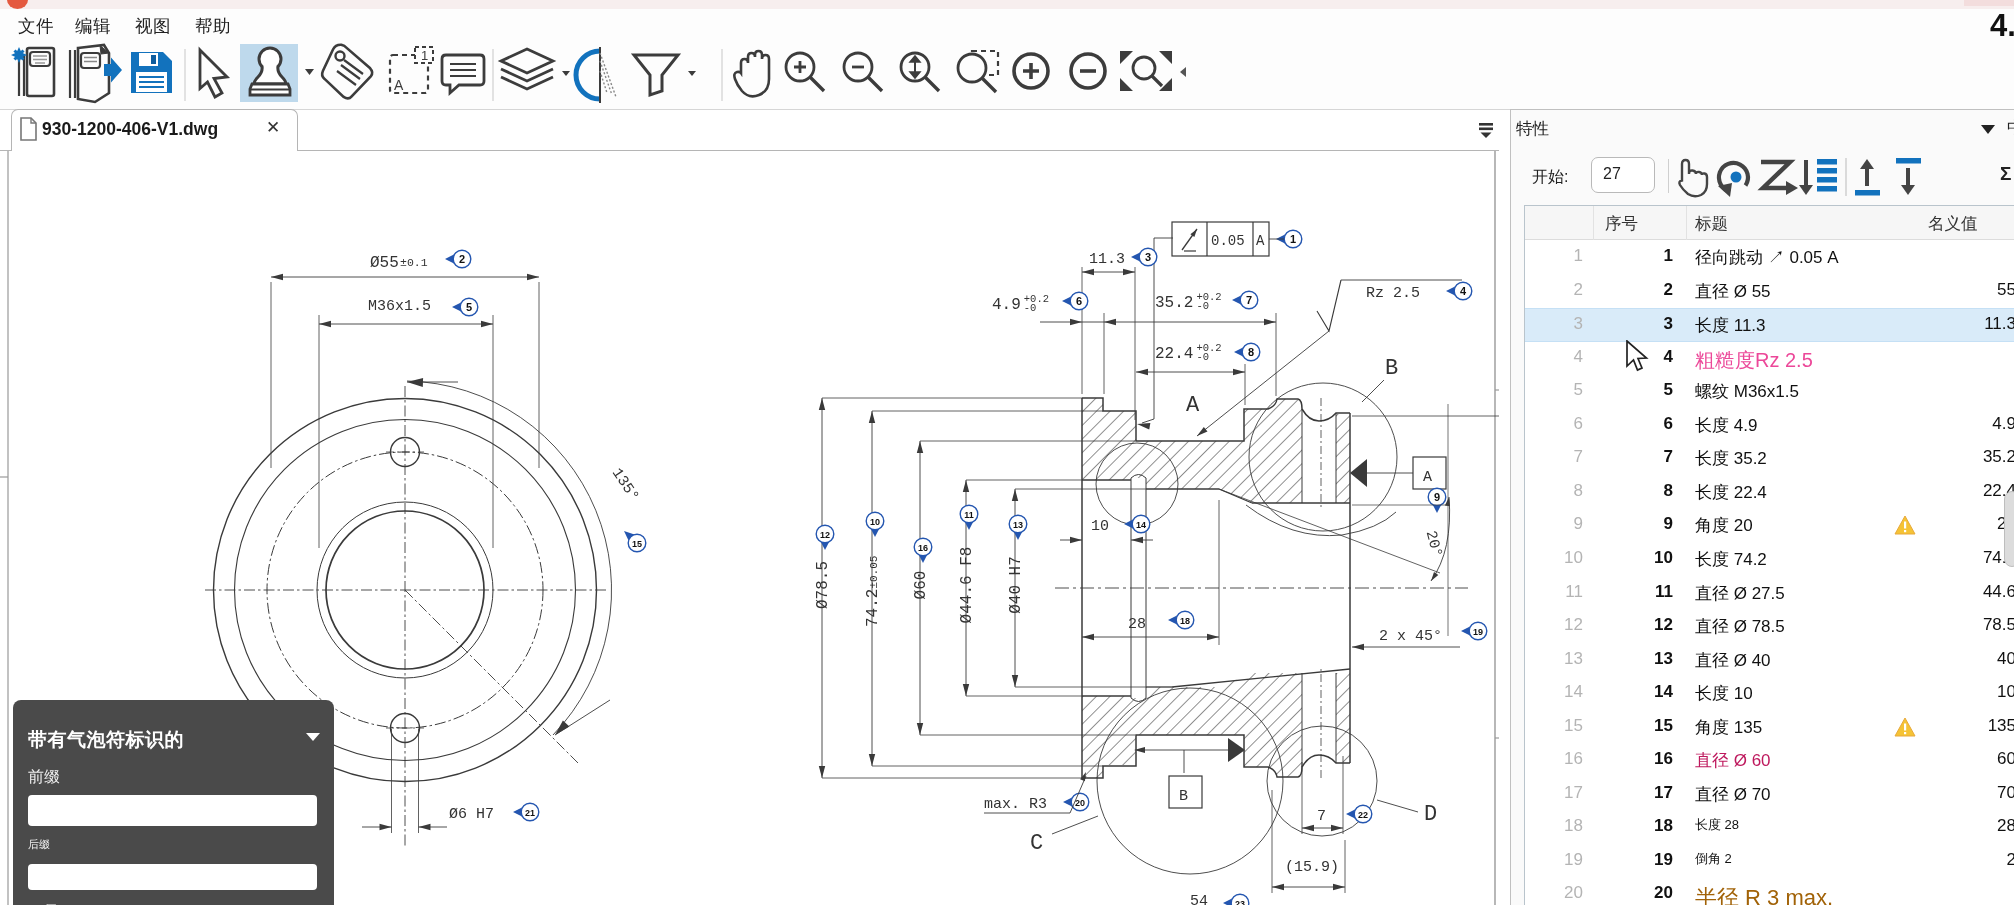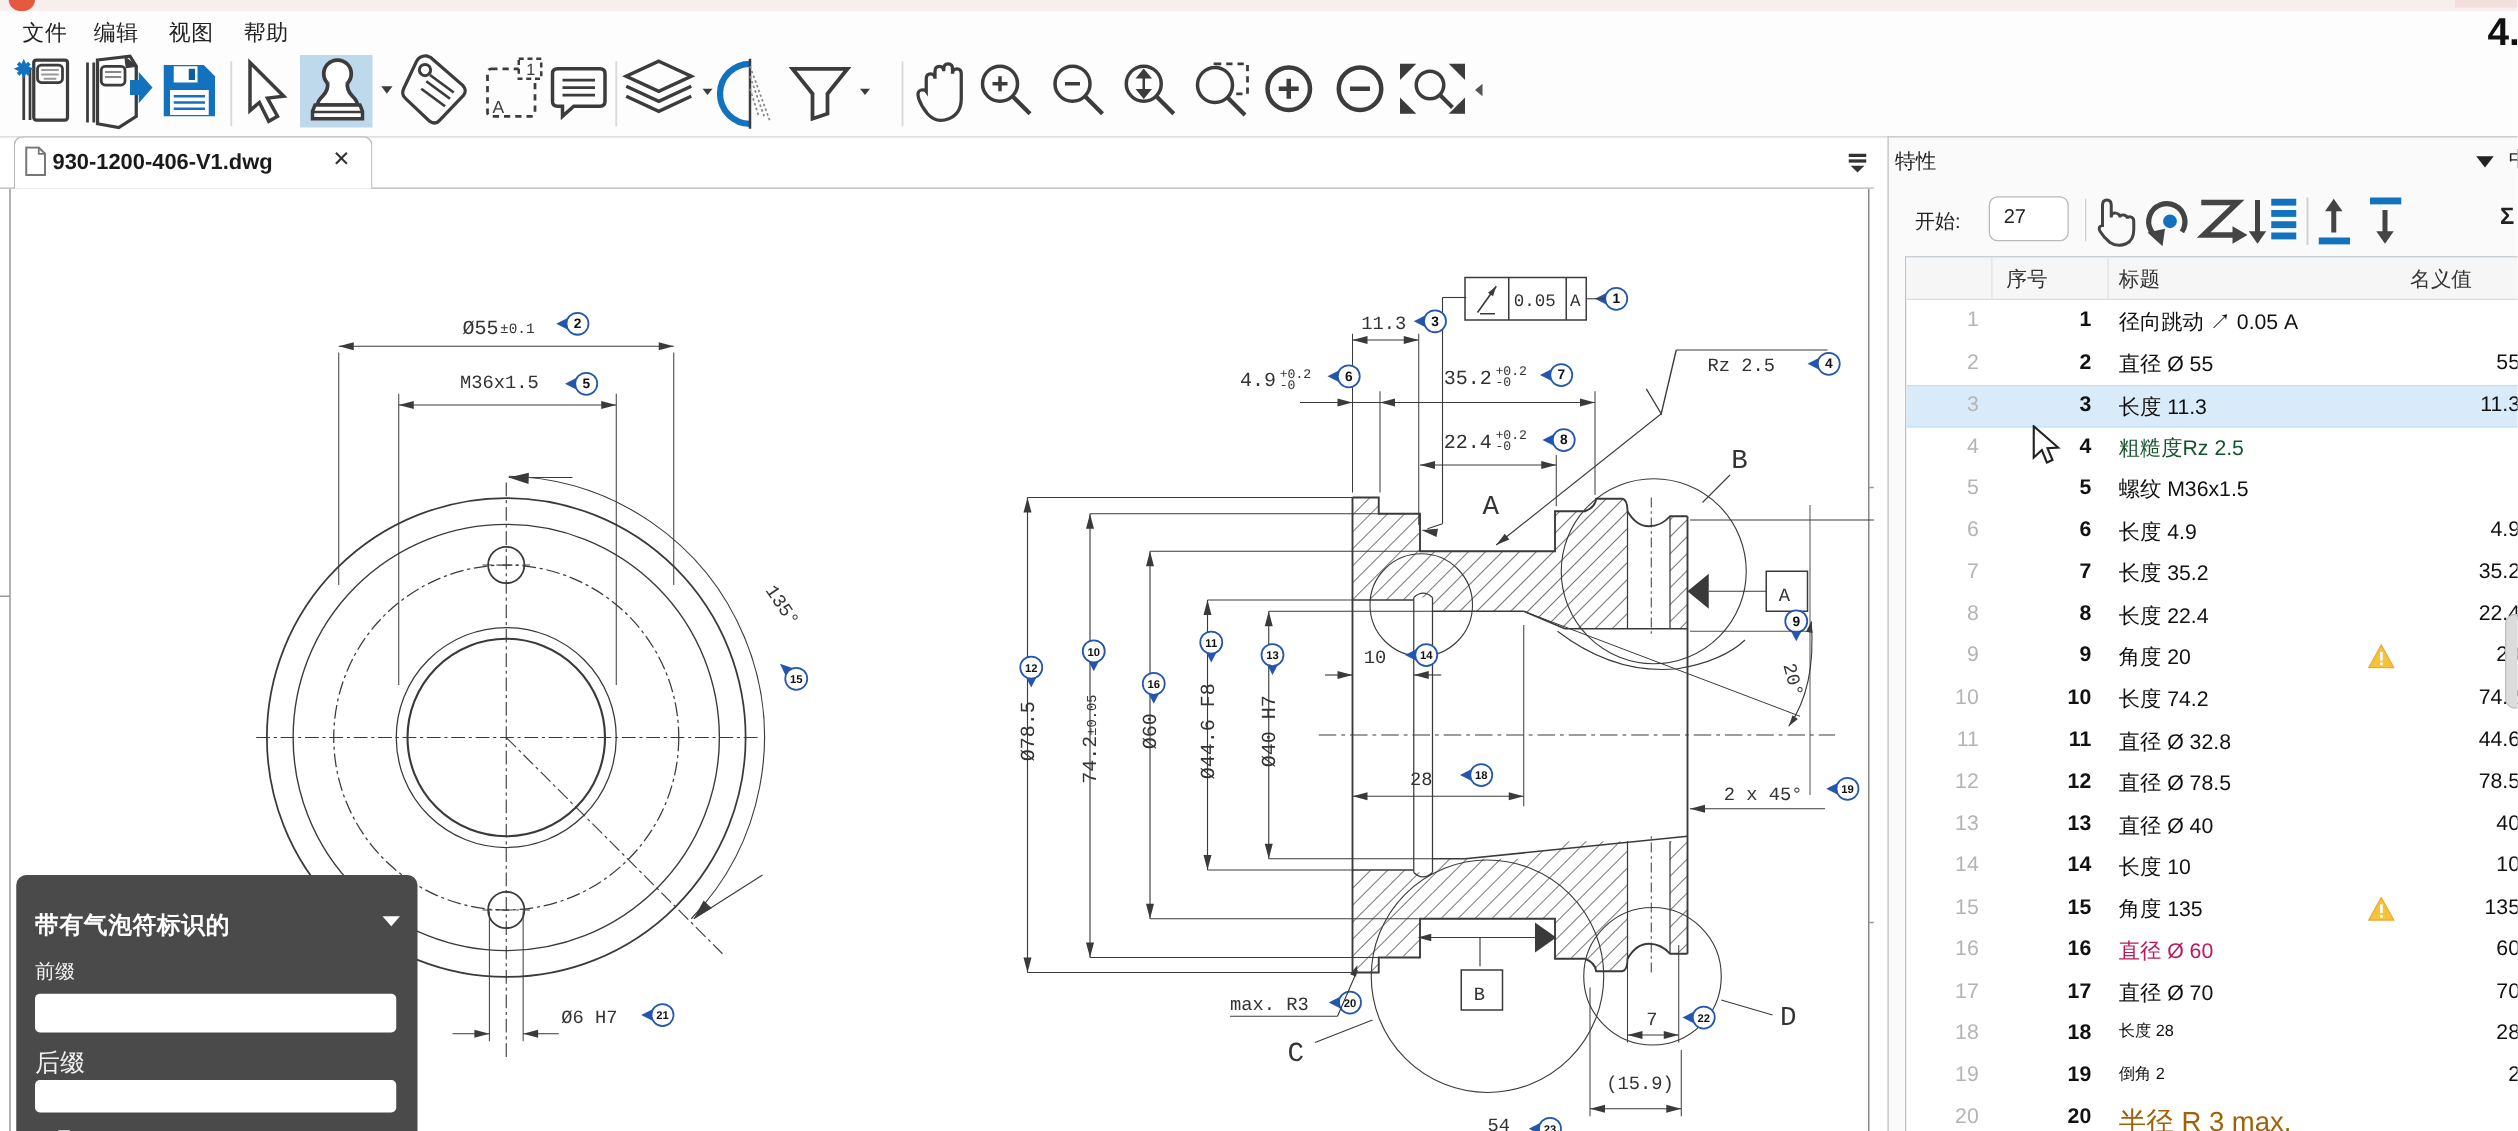--- a/index.html
+++ b/index.html
@@ -527,21 +527,21 @@
           </div>
         <div class="abs" style="left:0;top:67px;width:491px;height:34px;background:#d9ebf9;border-top:1px solid #c5e0f5;border-bottom:1px solid #c5e0f5;">
             <div class="abs" style="left:0;top:5px;width:58px;text-align:right;font-size:17px;color:#b4b4b4;">3</div>
             <div class="abs" style="left:96px;top:5px;width:52px;text-align:right;font-size:17px;font-weight:bold;color:#111;">3</div>
             <div class="abs" style="left:170px;top:5px;font-size:17px;color:#111;white-space:nowrap;">长度 11.3</div>
             <div class="abs" style="left:374px;top:5px;width:117px;text-align:right;font-size:17px;color:#111;">11.3</div>
           </div>
         <div class="abs" style="left:0;top:101px;width:491px;height:33px;">
             <div class="abs" style="left:0;top:5px;width:58px;text-align:right;font-size:17px;color:#b4b4b4;">4</div>
             <div class="abs" style="left:96px;top:5px;width:52px;text-align:right;font-size:17px;font-weight:bold;color:#111;">4</div>
-            <div class="abs" style="left:170px;top:5px;font-size:17px;color:#14532d;white-space:nowrap;">粗糙度Rz 2.5</div>
+            <div class="abs" style="left:170px;top:5px;font-size:20px;color:#ec4899;white-space:nowrap;">粗糙度Rz 2.5</div>
             <div class="abs" style="left:374px;top:5px;width:117px;text-align:right;font-size:17px;color:#111;"></div>
           </div>
         <div class="abs" style="left:0;top:134px;width:491px;height:34px;">
             <div class="abs" style="left:0;top:5px;width:58px;text-align:right;font-size:17px;color:#b4b4b4;">5</div>
             <div class="abs" style="left:96px;top:5px;width:52px;text-align:right;font-size:17px;font-weight:bold;color:#111;">5</div>
             <div class="abs" style="left:170px;top:5px;font-size:17px;color:#111;white-space:nowrap;">螺纹 M36x1.5</div>
             <div class="abs" style="left:374px;top:5px;width:117px;text-align:right;font-size:17px;color:#111;"></div>
           </div>
         <div class="abs" style="left:0;top:168px;width:491px;height:33px;">
             <div class="abs" style="left:0;top:5px;width:58px;text-align:right;font-size:17px;color:#b4b4b4;">6</div>
@@ -574,21 +574,21 @@
           </div>
         <div class="abs" style="left:0;top:302px;width:491px;height:34px;">
             <div class="abs" style="left:0;top:5px;width:58px;text-align:right;font-size:17px;color:#b4b4b4;">10</div>
             <div class="abs" style="left:96px;top:5px;width:52px;text-align:right;font-size:17px;font-weight:bold;color:#111;">10</div>
             <div class="abs" style="left:170px;top:5px;font-size:17px;color:#111;white-space:nowrap;">长度 74.2</div>
             <div class="abs" style="left:374px;top:5px;width:117px;text-align:right;font-size:17px;color:#111;">74.2</div>
           </div>
         <div class="abs" style="left:0;top:336px;width:491px;height:33px;">
             <div class="abs" style="left:0;top:5px;width:58px;text-align:right;font-size:17px;color:#b4b4b4;">11</div>
             <div class="abs" style="left:96px;top:5px;width:52px;text-align:right;font-size:17px;font-weight:bold;color:#111;">11</div>
-            <div class="abs" style="left:170px;top:5px;font-size:17px;color:#111;white-space:nowrap;">直径 Ø 32.8</div>
+            <div class="abs" style="left:170px;top:5px;font-size:17px;color:#111;white-space:nowrap;">直径 Ø 27.5</div>
             <div class="abs" style="left:374px;top:5px;width:117px;text-align:right;font-size:17px;color:#111;">44.6</div>
           </div>
         <div class="abs" style="left:0;top:369px;width:491px;height:34px;">
             <div class="abs" style="left:0;top:5px;width:58px;text-align:right;font-size:17px;color:#b4b4b4;">12</div>
             <div class="abs" style="left:96px;top:5px;width:52px;text-align:right;font-size:17px;font-weight:bold;color:#111;">12</div>
             <div class="abs" style="left:170px;top:5px;font-size:17px;color:#111;white-space:nowrap;">直径 Ø 78.5</div>
             <div class="abs" style="left:374px;top:5px;width:117px;text-align:right;font-size:17px;color:#111;">78.5</div>
           </div>
         <div class="abs" style="left:0;top:403px;width:491px;height:33px;">
             <div class="abs" style="left:0;top:5px;width:58px;text-align:right;font-size:17px;color:#b4b4b4;">13</div>
@@ -650,19 +650,19 @@
     <svg class="abs" style="left:114px;top:230px" width="26" height="34" viewBox="0 0 26 34">
       <path d="M2 1 L2 26 L8.5 20 L12.5 30 L17 28 L13 18.5 L21.5 18 Z" fill="#fff" stroke="#222" stroke-width="1.7"></path>
     </svg>
   </div>
 
   <div class="abs" id="popup" style="left:13px;top:700px;width:321px;height:215px;background:#4a4a4a;border-radius:8px 8px 0 0;">
     <div class="abs" style="left:15px;top:27px;font-size:19px;font-weight:bold;color:#fff;letter-spacing:0.5px;">带有气泡符标识的</div>
     <div class="abs" style="left:293px;top:33px;width:0;height:0;border-left:7px solid transparent;border-right:7px solid transparent;border-top:8px solid #fff;"></div>
     <div class="abs" style="left:15px;top:67px;font-size:16px;color:#f0f0f0;">前缀</div>
     <div class="abs" style="left:15px;top:95px;width:289px;height:31px;background:#fff;border-radius:4px;"></div>
-    <div class="abs" style="left:15px;top:137px;font-size:20px;color:#f0f0f0;">后缀</div>
+    <div class="abs" style="left:15px;top:137px;font-size:11px;color:#f0f0f0;">后缀</div>
     <div class="abs" style="left:15px;top:164px;width:289px;height:26px;background:#fff;border-radius:4px;"></div>
     <div class="abs" style="left:15px;top:202px;font-size:16px;color:#f0f0f0;">目录</div>
 
   </div>
 
 </div>
 
 </body></html>

